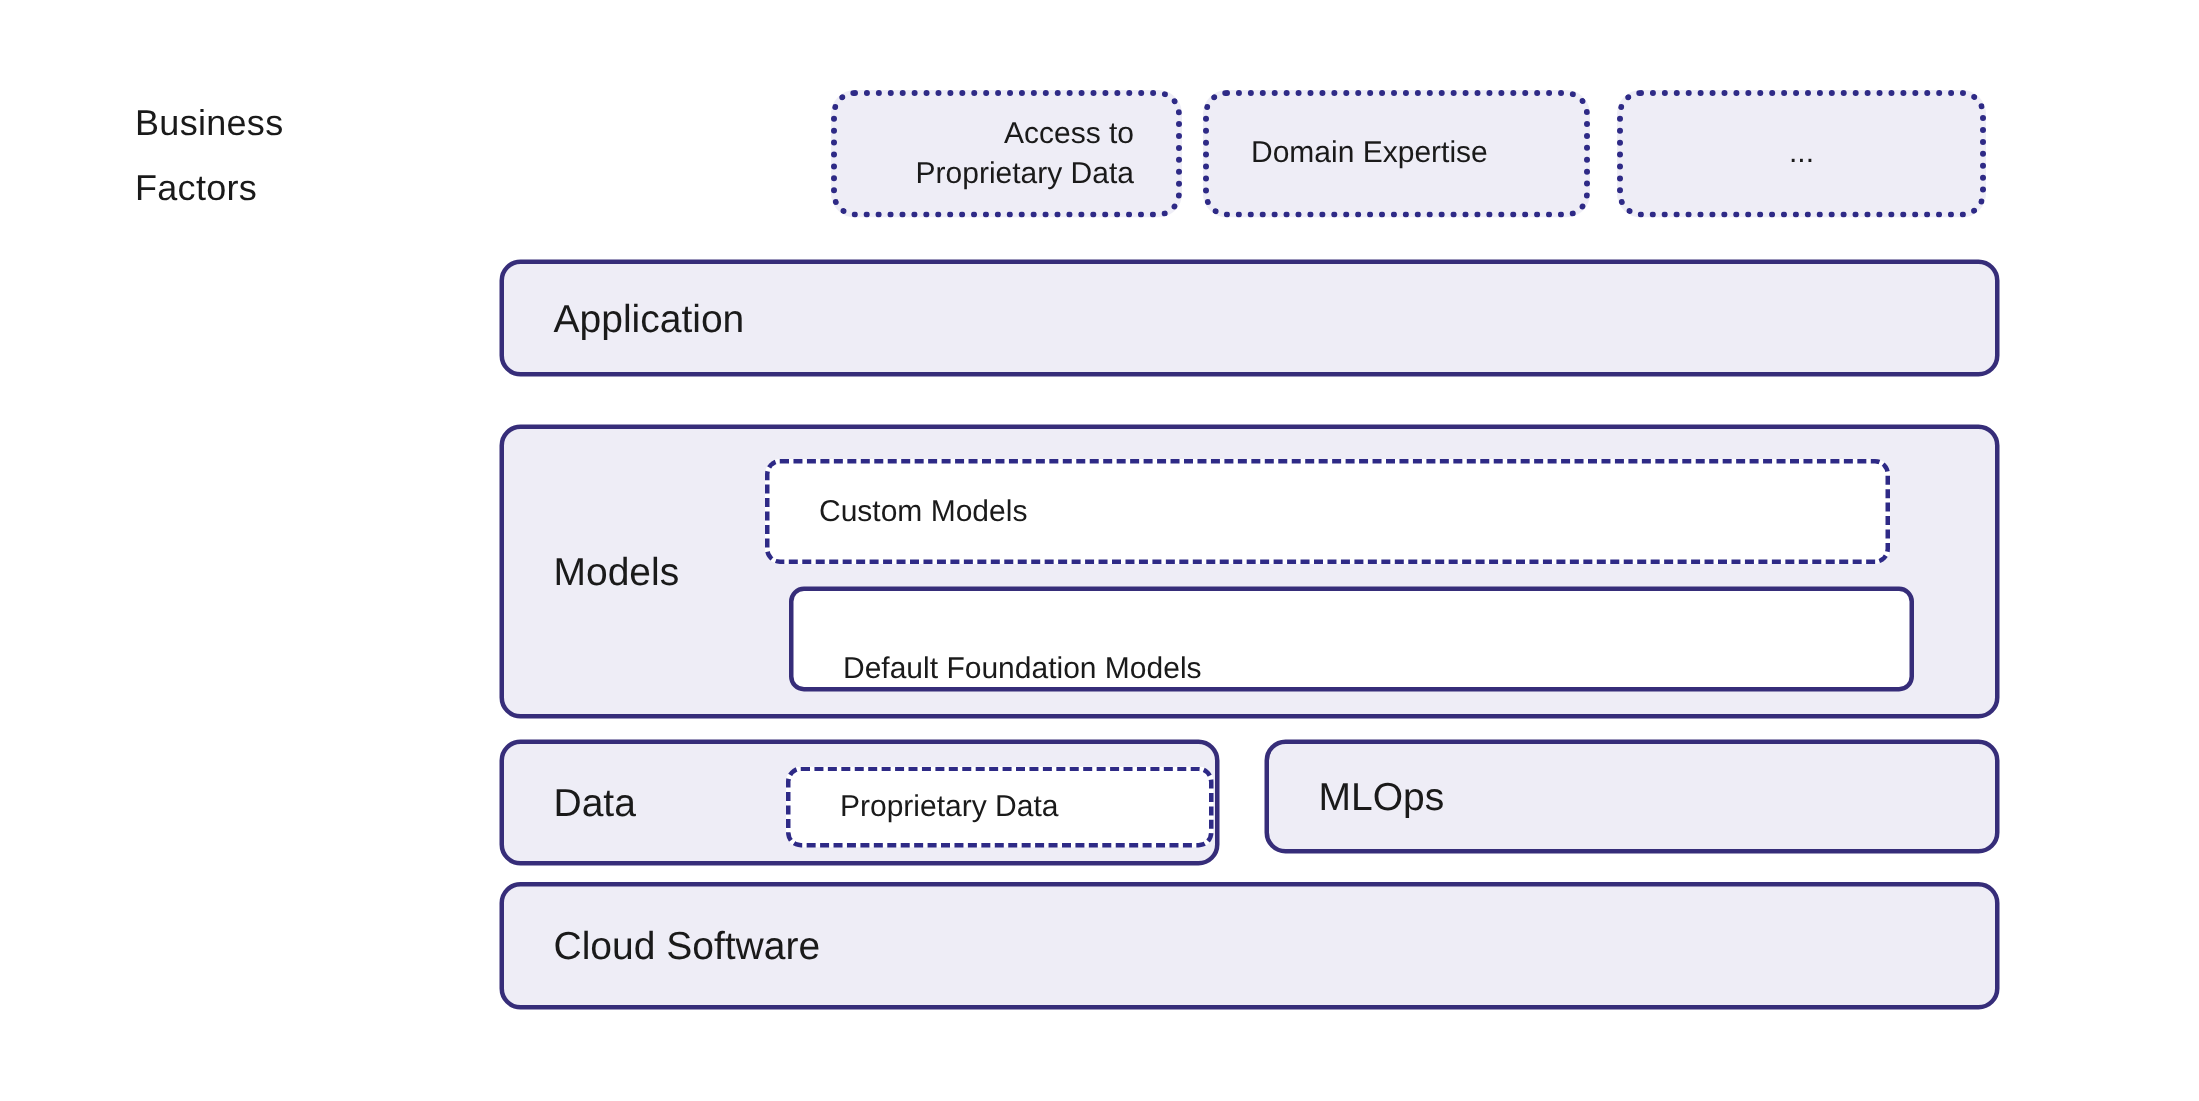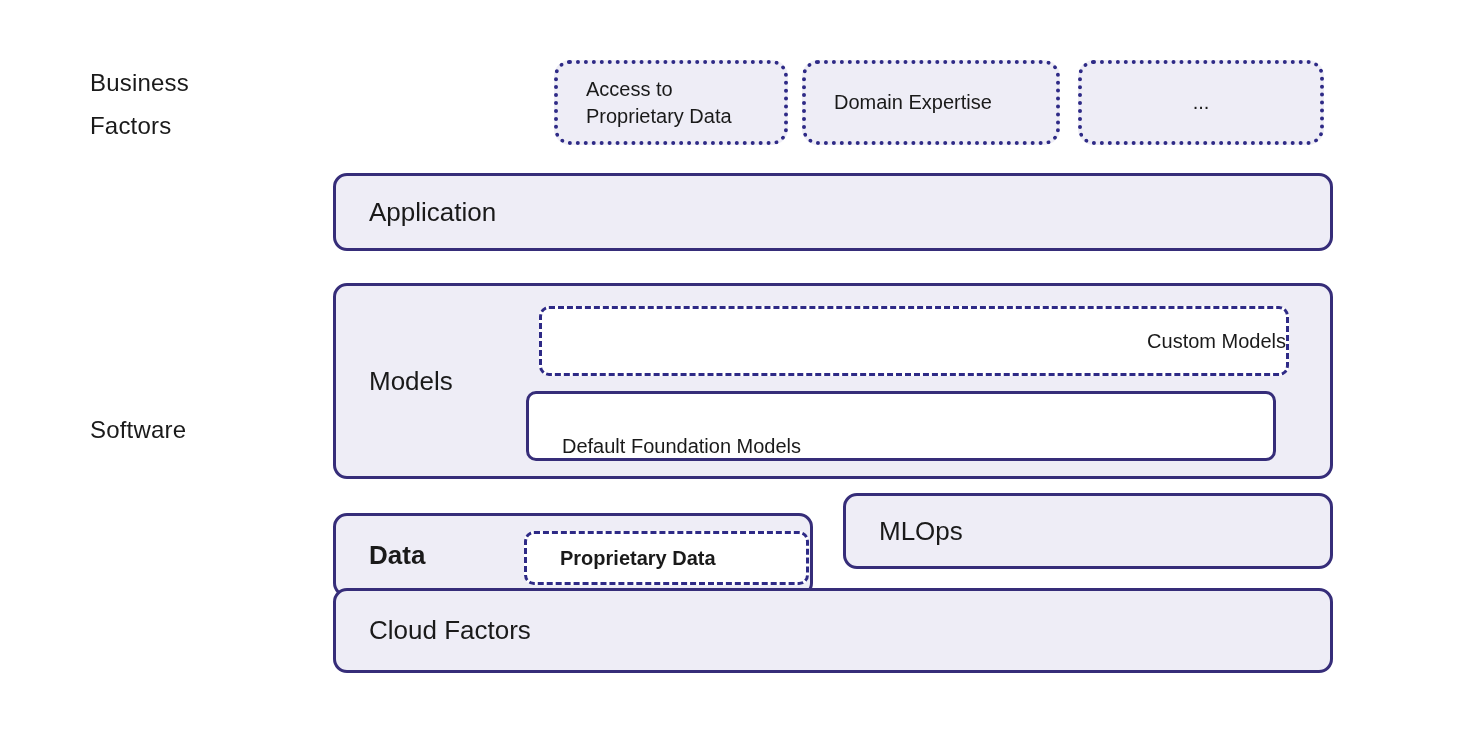--- a/index.html
+++ b/index.html
@@ -45,66 +45,65 @@
     border-radius: 16px;
     display: flex;
     align-items: center;
     padding: 0 28px;
     font-size: 20px;
     line-height: 27px;
     color: var(--text);
   }
   #bf-0 { left: 333px; width: 204px; }
   #bf-1 { left: 554px; width: 234px; }
-  #bf-1 .bf-label { max-width: 172px; }
+  #bf-1 .bf-label { max-width: 172px; text-align: right; }
   #bf-2 { left: 802px; width: 258px; }
   #bf-3 { left: 1078px; width: 246px; justify-content: center; padding: 0; }
 
   
   .solid-box {
     position: absolute;
     background: var(--fill);
     border: 3px solid var(--solid);
     border-radius: 14px;
     display: flex;
     align-items: center;
     padding-left: 33px;
     font-size: 26px;
     color: var(--text);
   }
   #box-application { left: 333px; top: 173px; width: 1000px; height: 78px; }
   #box-models      { left: 333px; top: 283px; width: 1000px; height: 196px; }
-  #box-data        { left: 333px; top: 513px; width: 480px;  height: 84px; font-weight: bold; }
+  #box-data        { left: 333px; top: 493px; width: 480px;  height: 84px; }
   #box-mlops       { left: 843px; top: 493px; width: 490px;  height: 76px; }
   #box-cloud       { left: 333px; top: 588px; width: 1000px; height: 85px; }
 
   
   .inner-box {
     position: absolute;
     background: var(--inner);
     border-radius: 10px;
     display: flex;
     align-items: center;
     padding-left: 33px;
     font-size: 20px;
     color: var(--text);
   }
   .inner-dashed { border: 3px dashed var(--dot); }
   .inner-solid  { border: 3px solid var(--solid); }
-  #box-custom  { left: 203px; top: 20px;  width: 750px; height: 70px; justify-content: flex-end; }
+  #box-custom  { left: 174px; top: 20px;  width: 750px; height: 70px; }
   #box-default { left: 190px; top: 105px; width: 750px; height: 70px; align-items: flex-end; }
   #box-prop    { left: 188px; top: 15px;  width: 285px; height: 54px; }
 </style>
 </head>
 <body>
 
 <div class="canvas">
 
   <div class="side-label" id="lbl-business">Business Factors</div>
-  <div class="side-label" id="lbl-software">Software</div>
 
   <div class="bf-box" id="bf-1">
     <span class="bf-label">Access to Proprietary Data</span>
   </div>
   <div class="bf-box" id="bf-2">
     <span class="bf-label">Domain Expertise</span>
   </div>
   <div class="bf-box" id="bf-3">
     <span class="bf-label">...</span>
   </div>
@@ -127,16 +126,16 @@
     <span>Data</span>
     <div class="inner-box inner-dashed" id="box-prop">
       <span>Proprietary Data</span>
     </div>
   </div>
   <div class="solid-box" id="box-mlops">
     <span>MLOps</span>
   </div>
 
   <div class="solid-box" id="box-cloud">
-    <span>Cloud Factors</span>
+    <span>Cloud Software</span>
   </div>
 
 </div>
 
 </body></html>

